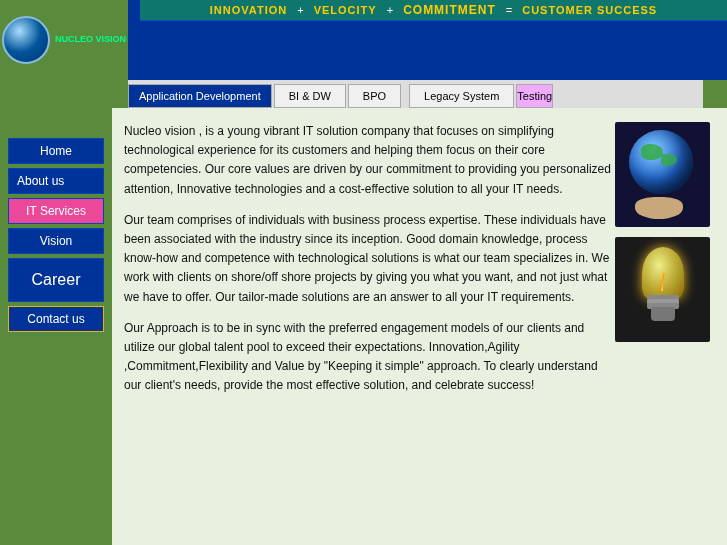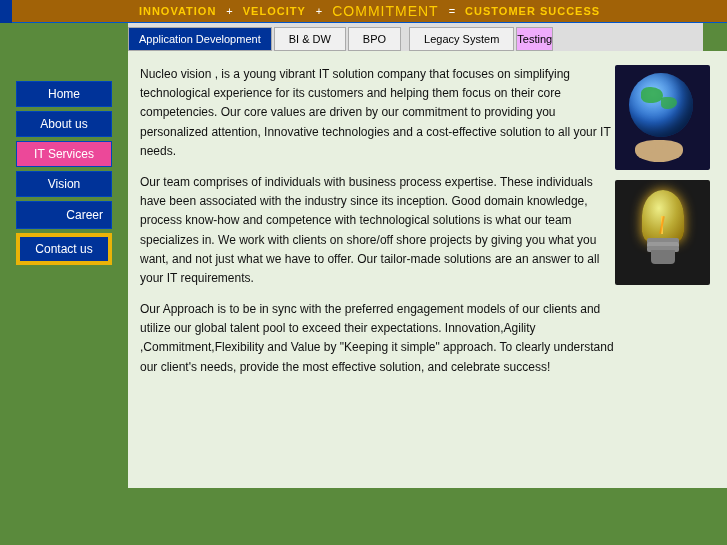--- a/index.html
+++ b/index.html
@@ -12,56 +12,60 @@
       background: #5a8a3c;
     }
   </style>
 </head>
 <body>
 
 <div>
 
   <div style="display:flex; width:727px; position:relative;">
 
+    <div style="width:128px; height:80px; background:#5a8a3c; display:flex; align-items:center; justify-content:center; flex-shrink:0;">
+      <div style="width:48px; height:48px; border-radius:50%; background:radial-gradient(circle at 35% 30%, #aaddff, #005599, #003377); border:2px solid #88bbdd; margin-right:5px; flex-shrink:0;"></div>
+      <div style="color:#00ff88; font-size:9px; font-weight:bold; line-height:1.3; text-transform:uppercase;">NUCLEO VISION</div>
+    </div>
 
     <div style="flex:1; background:#003399; display:flex; flex-direction:column; justify-content:space-between;">
 
-      <div style="background:#a16207; display:flex; align-items:center; justify-content:center; gap:10px; padding:3px 0; border-bottom:1px solid #0055cc;margin-left:12px;">
+      <div style="background:#0f766e; display:flex; align-items:center; justify-content:center; gap:10px; padding:3px 0; border-bottom:1px solid #0055cc;margin-left:12px;">
         <span style="color:#ffcc00; font-size:11px; font-weight:bold; letter-spacing:1px;">INNOVATION</span>
         <span style="color:white; font-size:11px;">+</span>
         <span style="color:#ffcc00; font-size:11px; font-weight:bold; letter-spacing:1px;">VELOCITY</span>
         <span style="color:white; font-size:11px;">+</span>
-        <span style="color:#ffcc00; font-size:14px; font-weight:normal; letter-spacing:1px;">COMMITMENT</span>
+        <span style="color:#ffcc00; font-size:12px; font-weight:bold; letter-spacing:1px;">COMMITMENT</span>
         <span style="color:white; font-size:11px;">=</span>
         <span style="color:#ffcc00; font-size:11px; font-weight:bold; letter-spacing:1px;">CUSTOMER SUCCESS</span>
       </div>
 
     </div>
   </div>
 
   <div style="display:flex; width:703px;">
     <div style="width:128px; background:#5a8a3c; flex-shrink:0; height:28px;"></div>
     <div style="display:flex; flex:1; background:#dddddd; align-items:flex-end; padding-top:3px;">
       <div style="padding:5px 10px; font-size:11px; color:#fff; background:#003399; border:1px solid #aaa; margin-right:2px; cursor:pointer; white-space:nowrap;">Application Development</div>
       <div style="padding:5px 14px; font-size:11px; color:#000; background:#f0f0f0; border:1px solid #aaa; margin-right:2px; cursor:pointer; white-space:nowrap;">BI &amp; DW</div>
       <div style="padding:5px 14px; font-size:11px; color:#000; background:#f0f0f0; border:1px solid #aaa; margin-right:8px; cursor:pointer; white-space:nowrap;">BPO</div>
       <div style="padding:5px 14px; font-size:11px; color:#000; background:#f0f0f0; border:1px solid #aaa; margin-right:2px; cursor:pointer; white-space:nowrap;">Legacy System</div>
       <div style="padding:5px 0; font-size:11px; color:#000; background:#f0abfc; border:1px solid #aaa; margin-right:2px; cursor:pointer; white-space:nowrap;">Testing</div>
     </div>
   </div>
 
   <div style="display:flex; width:727px; height:437px;">
 
-    <div style="width:128px; background:#5a8a3c; flex-shrink:0; padding-top:30px; display:flex; flex-direction:column; align-items:center; gap:4px;">
+    <div style="width:112px; background:#5a8a3c; flex-shrink:0; padding-top:30px; display:flex; flex-direction:column; align-items:center; gap:4px;">
       <div style="width:96px; padding:5px 8px; background:#003399; color:white; font-size:12px; text-align:center; cursor:pointer; border:1px solid #0044bb;">Home</div>
-      <div style="width:96px; padding:5px 8px; background:#003399; color:white; font-size:12px; text-align:center; cursor:pointer; border:1px solid #0044bb;">About us</div>
+      <div style="width:96px; padding:5px 8px; background:#003399; color:white; font-size:12px; cursor:pointer; border:1px solid #0044bb;">About us</div>
       <div style="width:96px; padding:5px 8px; background:#ec4899; color:white; font-size:12px; text-align:center; cursor:pointer; border:1px solid #0044bb;">IT Services</div>
       <div style="width:96px; padding:5px 8px; background:#003399; color:white; font-size:12px; text-align:center; cursor:pointer; border:1px solid #0044bb;">Vision</div>
-      <div style="width:96px; padding:6px 8px; background:#003399; color:white; font-size:12px; text-align:right; cursor:pointer; border:1px solid #0044bb;">Career</div>
-      <div style="width:96px; padding:5px 8px; background:#003399; color:white; font-size:12px; text-align:center; cursor:pointer; border:4px solid #eab308;">Contact us</div>
+      <div style="width:96px; padding:12px 8px; background:#003399; color:white; font-size:16px; text-align:center; cursor:pointer; border:1px solid #0044bb;">Career</div>
+      <div style="width:96px; padding:5px 8px; background:#003399; color:white; font-size:12px; text-align:center; cursor:pointer; border:1px solid #eab308;">Contact us</div>
     </div>
 
     <div style="flex:1; background:#e8f0e0; padding:14px 12px; display:flex; gap:0; overflow:hidden;">
 
       <div style="flex:1; font-size:12px; line-height:1.6; color:#111; overflow:hidden;">
         <p style="margin-bottom:12px;">Nucleo vision , is a young vibrant IT solution company that focuses on simplifying technological experience for its customers and helping them focus on their core competencies. Our core values are driven by our commitment to providing you personalized attention, Innovative technologies and a cost-effective solution to all your IT needs.</p>
         <p style="margin-bottom:12px;">Our team comprises of individuals with business process expertise. These individuals have been associated with the industry since its inception.  Good domain knowledge, process know-how and competence with technological solutions is what our team specializes in. We work with clients on shore/off shore projects by giving you what you want, and not just what we have to offer. Our tailor-made solutions are an answer to all your IT requirements.</p>
         <p style="margin-bottom:12px;">Our Approach is to be in sync with the preferred engagement models of our clients and utilize our global talent pool to exceed their expectations. Innovation,Agility ,Commitment,Flexibility and Value by "Keeping it simple" approach. To clearly understand our client's needs, provide the most effective solution, and celebrate success!</p>
       </div>
 

